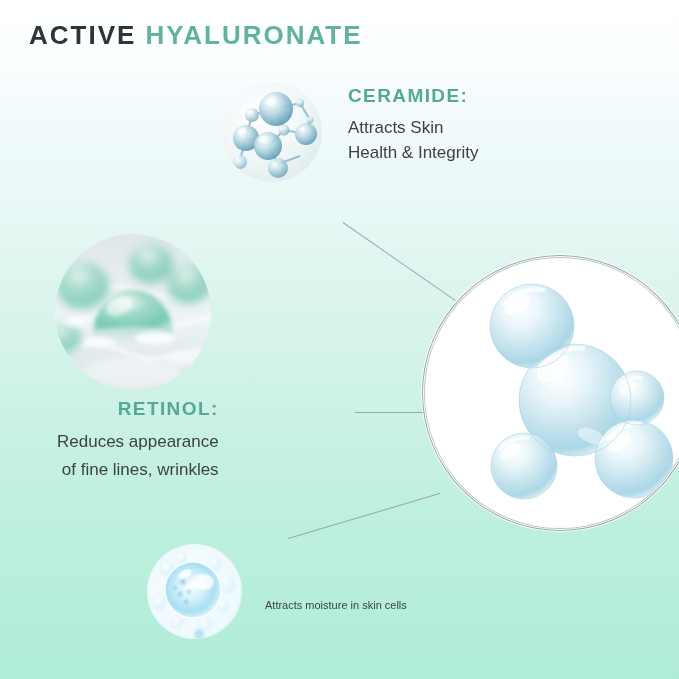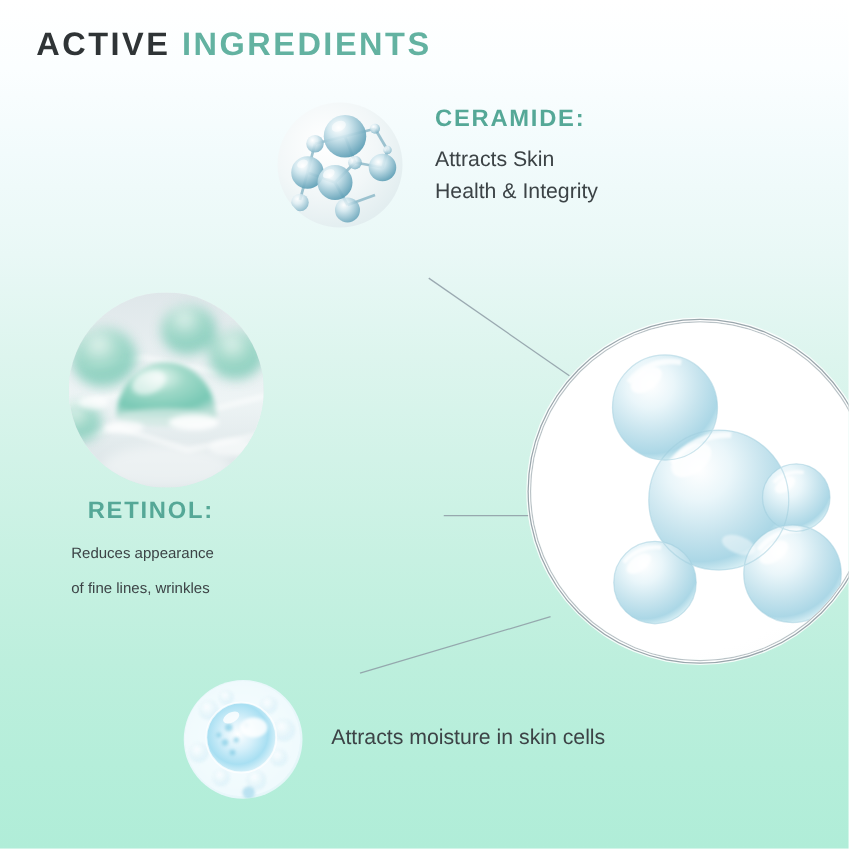--- a/index.html
+++ b/index.html
@@ -109,34 +109,34 @@
     color: #3c4346;
     white-space: nowrap;
   }
 
   #block-ceramide { position: absolute; left: 348px; top: 85px; }
   #block-ceramide .ing-name { font-size: 19px; }
   #block-ceramide .ing-desc { font-size: 17px; line-height: 25px; margin-top: 8px; }
 
   #block-retinol { position: absolute; left: 57px; top: 398px; }
   #block-retinol .ing-name { font-size: 19px; text-align: right; }
-  #block-retinol .ing-desc { font-size: 12px; line-height: 28px; margin-top: 8px; }
+  #block-retinol .ing-desc { font-size: 17px; line-height: 28px; margin-top: 8px; text-align: right; }
 
   #block-hyaluronate { position: absolute; left: 265px; top: 571px; }
   #block-hyaluronate .ing-name { font-size: 18px; }
-  #block-hyaluronate .ing-desc { font-size: 17px; line-height: 25px; margin-top: 6px; }
+  #block-hyaluronate .ing-desc { font-size: 11px; line-height: 25px; margin-top: 22px; }
 </style>
 </head>
 <body>
 
 <div id="canvas">
 
   <div id="title">
     <span class="word-a">ACTIVE</span>
-    <span class="word-b">INGREDIENTS</span>
+    <span class="word-b">HYALURONATE</span>
   </div>
 
   <div class="connector" style="left:343px; top:222px; width:137px; transform: rotate(34.8deg);"></div>
 
   <div class="connector" style="left:355px; top:412px; width:74px; transform: rotate(0deg);"></div>
 
   <div class="connector" style="left:288px; top:538px; width:159px; transform: rotate(-16.5deg);"></div>
 
   <div class="thumb" id="thumb-ceramide">
     <svg width="100" height="100" viewBox="0 0 100 100">

